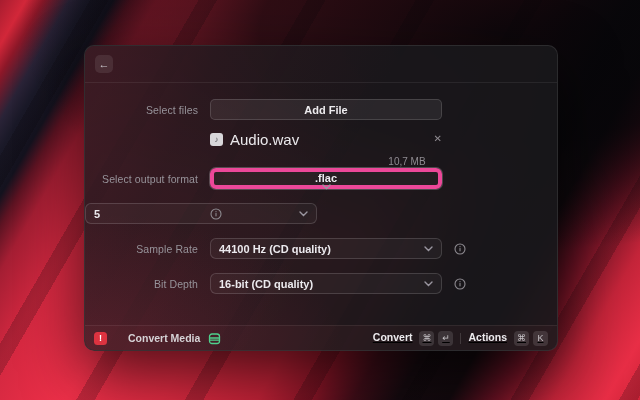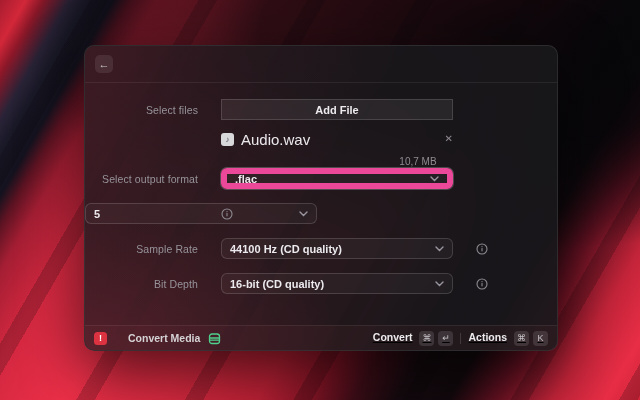--- a/index.html
+++ b/index.html
@@ -35,45 +35,45 @@
   }
   .win-inner { position:relative; height:100%; display:flex; flex-direction:column; }
 
   .header { height:37px; flex:0 0 37px; display:flex; align-items:center; padding:0 10px;
     border-bottom:1px solid rgba(255,255,255,0.07); }
   .back-btn { width:18px; height:18px; border:none; border-radius:5px;
     background:rgba(255,255,255,0.09); color:#cfccd1; font-size:11px; line-height:1;
     display:flex; align-items:center; justify-content:center; cursor:pointer; }
 
   .content { flex:1 1 auto; padding-top:16px; }
-  .form-row { display:grid; grid-template-columns:113px 232px 24px; column-gap:23px;
+  .form-row { display:grid; grid-template-columns:113px 232px 24px; column-gap:12px;
     align-items:center; }
   .lbl { text-align:right; font-size:10.5px; color:#97939a; letter-spacing:0.1px; }
 
-  .add-file-btn { width:232px; height:21px; border-radius:0;
+  .add-file-btn { width:232px; height:21px; border-radius:5px;
     background:rgba(255,255,255,0.07); border:1px solid rgba(255,255,255,0.14);
     color:#edebee; font-size:11px; font-weight:bold; cursor:pointer;
     font-family:"Liberation Sans","DejaVu Sans",sans-serif; }
 
   .file-row { margin-top:9px; }
   .file-item { display:flex; align-items:center; height:20px; width:232px; }
   .file-thumb { width:13px; height:13px; border-radius:3px; background:#d8d7da;
     color:#4c4b50; font-size:8px; display:flex; align-items:center; justify-content:center;
     margin-right:7px; }
   .file-name { font-size:15px; font-weight:normal; color:#eae8eb; flex:1 1 auto; }
   .file-size { font-size:10px; color:#8f8b91; margin-right:8px;margin-top:44px; }
   .file-remove { border:none; background:none; color:#8f8b91; font-size:10px;
     cursor:pointer; padding:0; line-height:1; }
 
   .select-row { margin-top:14px; }
   .select-row.first { margin-top:19px; }
   .select { height:21px; width:232px; border-radius:6px; cursor:pointer;
     background:rgba(255,255,255,0.035); border:1px solid rgba(255,255,255,0.15);
     display:flex; align-items:center; padding:0 8px; }
-  .select.focused { border:6px solid #ec4899; box-shadow:0 0 0 1px rgba(230,228,232,0.25); }
+  .select.focused { border:4px solid #ec4899; box-shadow:0 0 0 1px rgba(230,228,232,0.25);flex-direction:column; }
   .select .val { flex:1 1 auto; font-size:11px; font-weight:bold; color:#eceaee; }
   .chev { display:flex; align-items:center; }
   .info { display:flex; align-items:center; justify-content:flex-start; cursor:default; }
 
   .footer { flex:0 0 25px; display:flex; align-items:center; padding:0 9px;
     border-top:1px solid rgba(255,255,255,0.07); background:rgba(150,60,80,0.08); }
   .app-chip { width:13px; height:13px; border-radius:3.5px; background:var(--accent,#dd3340);
     display:flex; align-items:center; justify-content:center; margin-right:7px; }
   .app-chip span { color:#fff; font-size:9px; font-weight:bold; line-height:1; }
   .app-title { font-size:10.5px; font-weight:bold; color:#d6d3d6; margin-right:8px;margin-left:14px; }

